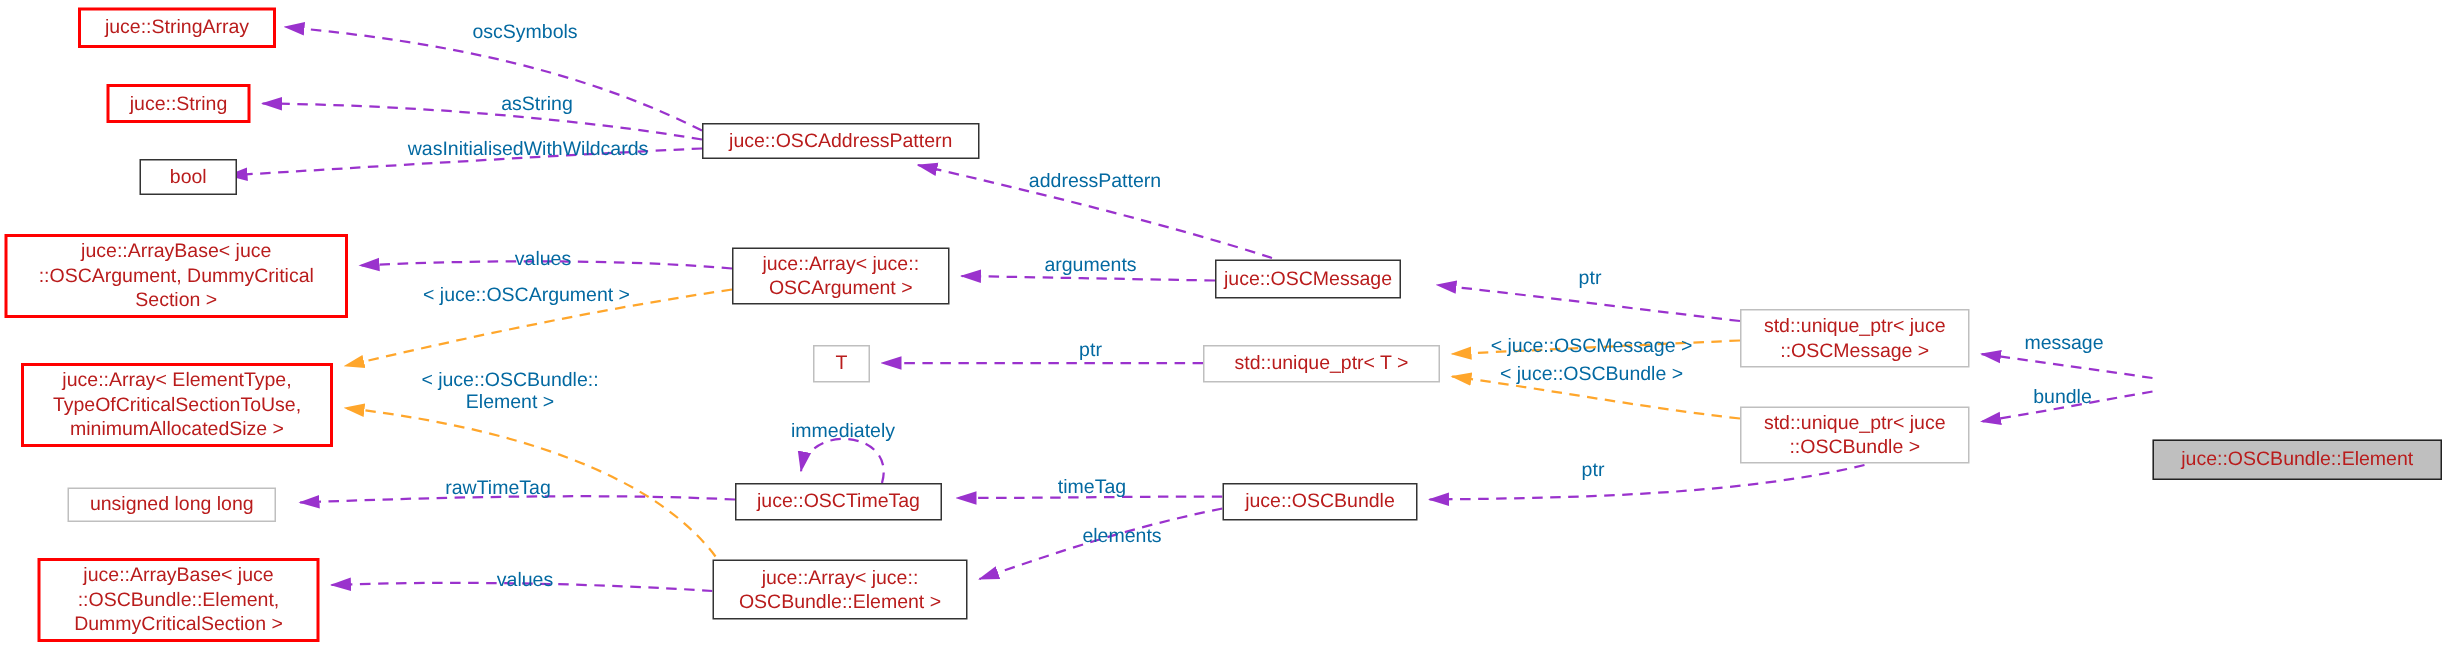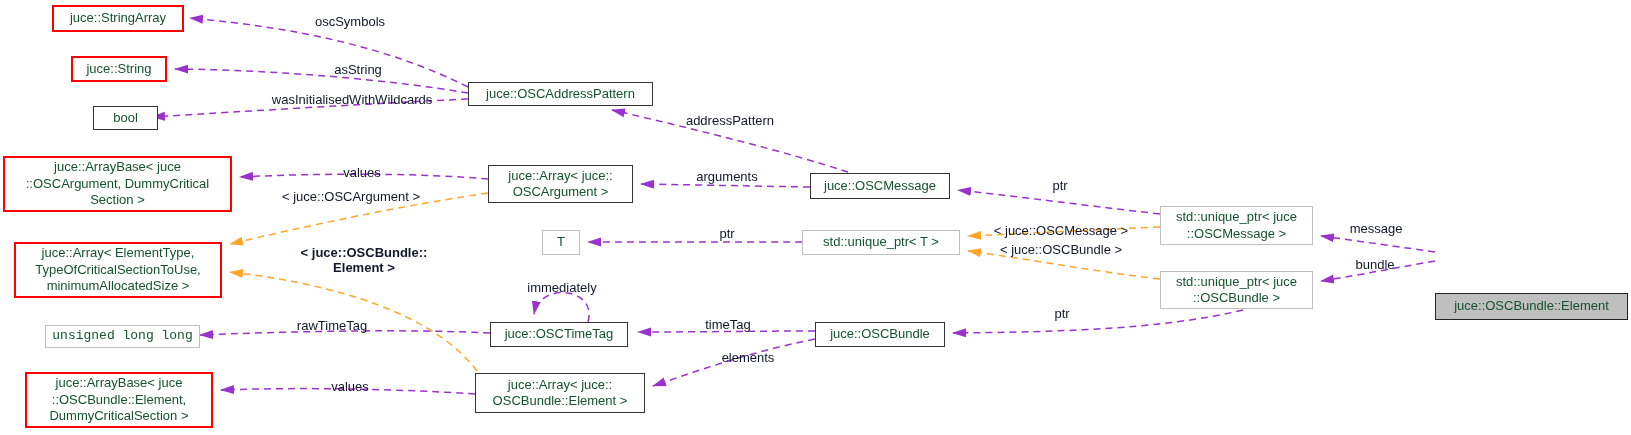--- a/index.html
+++ b/index.html
@@ -1,27 +1,27 @@
 <!DOCTYPE html>
 <html><head>
 <meta charset="utf-8">
 <style>
   html,body{margin:0;padding:0;background:#ffffff;}
   #diagram{position:relative;width:1631px;height:435px;background:#ffffff;overflow:hidden;
            font-family:"Liberation Sans",sans-serif;}
   #edges{position:absolute;left:0;top:0;width:1631px;height:435px;}
   .node{position:absolute;box-sizing:border-box;display:flex;align-items:center;justify-content:center;
-        text-align:center;white-space:pre-line;font-size:13px;line-height:1.26;color:#14532d;
+        text-align:center;white-space:pre-line;font-size:13px;line-height:1.26;color:#b91c1c;
         background:#fff;border:1px solid #3d3d3d;padding:1px 5px;}
   .node.red{border:2px solid #ff0000;}
   .node.gray{border:1px solid #bfbfbf;}
   .node.black{border:1.4px solid #333;}
   .node.highlight{background:#bfbfbf;border:1.6px solid #222;}
   .elabel{position:absolute;transform:translate(-50%,-50%);font-size:13px;line-height:1.15;
-          color:#0f172a;white-space:pre-line;text-align:center;pointer-events:none;}
+          color:#0369a1;white-space:pre-line;text-align:center;pointer-events:none;}
   path.edge{fill:none;stroke-width:1.5;stroke-dasharray:7 5;}
   path.purple{stroke:#9a32cd;}
   path.orange{stroke:#ffa62b;}
 </style>
 </head>
 <body>
 
 <div id="diagram">
 
   <svg id="edges" width="1631" height="435" viewBox="0 0 1631 435" xmlns="http://www.w3.org/2000/svg">
@@ -58,48 +58,48 @@
 
   <div class="node red" style="left:52px;top:5px;width:132px;height:27px;">juce::StringArray</div>
   <div class="node red" style="left:71px;top:56px;width:96px;height:26px;">juce::String</div>
   <div class="node black" style="left:93px;top:106px;width:65px;height:24px;">bool</div>
   <div class="node black" style="left:468px;top:82px;width:185px;height:24px;">juce::OSCAddressPattern</div>
   <div class="node red" style="left:3px;top:156px;width:229px;height:56px;">juce::ArrayBase&lt; juce
 ::OSCArgument, DummyCritical
 Section &gt;</div>
   <div class="node black" style="left:488px;top:165px;width:145px;height:38px;">juce::Array&lt; juce::
 OSCArgument &gt;</div>
-  <div class="node black" style="left:810px;top:173px;width:140px;height:26px;">juce::OSCMessage</div>
+  <div class="node black" style="left:810px;top:173px;width:124px;height:26px;">juce::OSCMessage</div>
   <div class="node red" style="left:14px;top:242px;width:208px;height:56px;">juce::Array&lt; ElementType,
 TypeOfCriticalSectionToUse,
 minimumAllocatedSize &gt;</div>
   <div class="node gray" style="left:542px;top:230px;width:38px;height:25px;">T</div>
   <div class="node gray" style="left:802px;top:230px;width:158px;height:25px;">std::unique_ptr&lt; T &gt;</div>
   <div class="node gray" style="left:1160px;top:206px;width:153px;height:39px;">std::unique_ptr&lt; juce
 ::OSCMessage &gt;</div>
   <div class="node gray" style="left:1160px;top:271px;width:153px;height:38px;">std::unique_ptr&lt; juce
 ::OSCBundle &gt;</div>
   <div class="node highlight" style="left:1435px;top:245px;width:193px;height:27px;margin-top:48px;">juce::OSCBundle::Element</div>
-  <div class="node gray" style="left:45px;top:325px;width:155px;height:23px;font-family:Liberation Mono, monospace;">unsigned long long</div>
+  <div class="node gray" style="left:45px;top:325px;width:139px;height:23px;">unsigned long long</div>
   <div class="node black" style="left:815px;top:322px;width:130px;height:25px;">juce::OSCBundle</div>
   <div class="node black" style="left:490px;top:322px;width:138px;height:25px;">juce::OSCTimeTag</div>
   <div class="node black" style="left:475px;top:373px;width:170px;height:40px;">juce::Array&lt; juce::
 OSCBundle::Element &gt;</div>
   <div class="node red" style="left:25px;top:372px;width:188px;height:56px;">juce::ArrayBase&lt; juce
 ::OSCBundle::Element,
 DummyCriticalSection &gt;</div>
 
   <div class="elabel" style="left:350px;top:22px;">oscSymbols</div>
   <div class="elabel" style="left:358px;top:70px;">asString</div>
   <div class="elabel" style="left:352px;top:100px;">wasInitialisedWithWildcards</div>
   <div class="elabel" style="left:730px;top:121px;">addressPattern</div>
   <div class="elabel" style="left:727px;top:177px;text-align:center;">arguments</div>
   <div class="elabel" style="left:362px;top:173px;">values</div>
   <div class="elabel" style="left:351px;top:197px;">&lt; juce::OSCArgument &gt;</div>
-  <div class="elabel" style="left:364px;top:261px;font-weight:bold;">&lt; juce::OSCBundle::
+  <div class="elabel" style="left:340px;top:261px;">&lt; juce::OSCBundle::
 Element &gt;</div>
   <div class="elabel" style="left:562px;top:288px;">immediately</div>
   <div class="elabel" style="left:332px;top:326px;">rawTimeTag</div>
   <div class="elabel" style="left:350px;top:387px;">values</div>
   <div class="elabel" style="left:728px;top:325px;">timeTag</div>
   <div class="elabel" style="left:748px;top:345px;margin-top:13px;">elements</div>
   <div class="elabel" style="left:727px;top:234px;">ptr</div>
   <div class="elabel" style="left:1060px;top:186px;">ptr</div>
   <div class="elabel" style="left:1061px;top:221px;margin-top:10px;">&lt; juce::OSCMessage &gt;</div>
   <div class="elabel" style="left:1061px;top:250px;">&lt; juce::OSCBundle &gt;</div>

